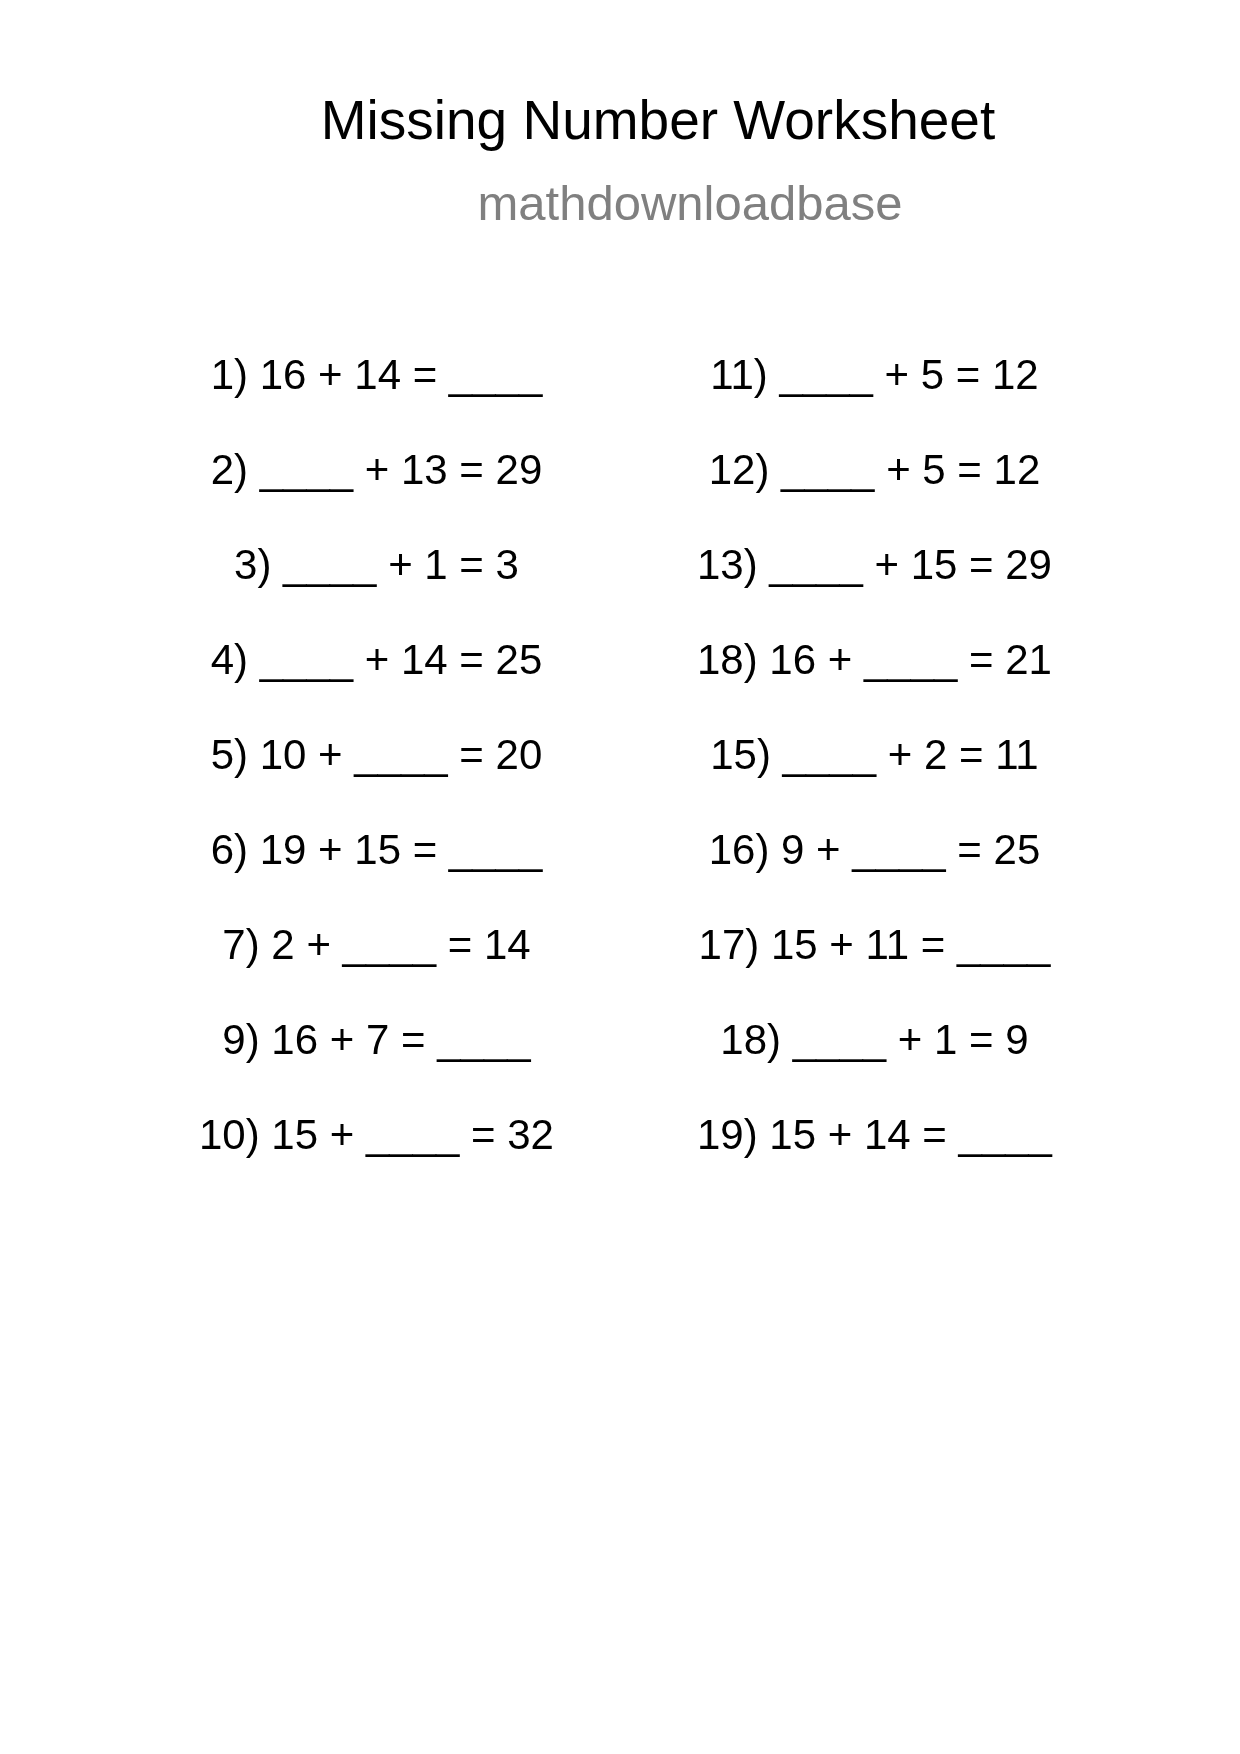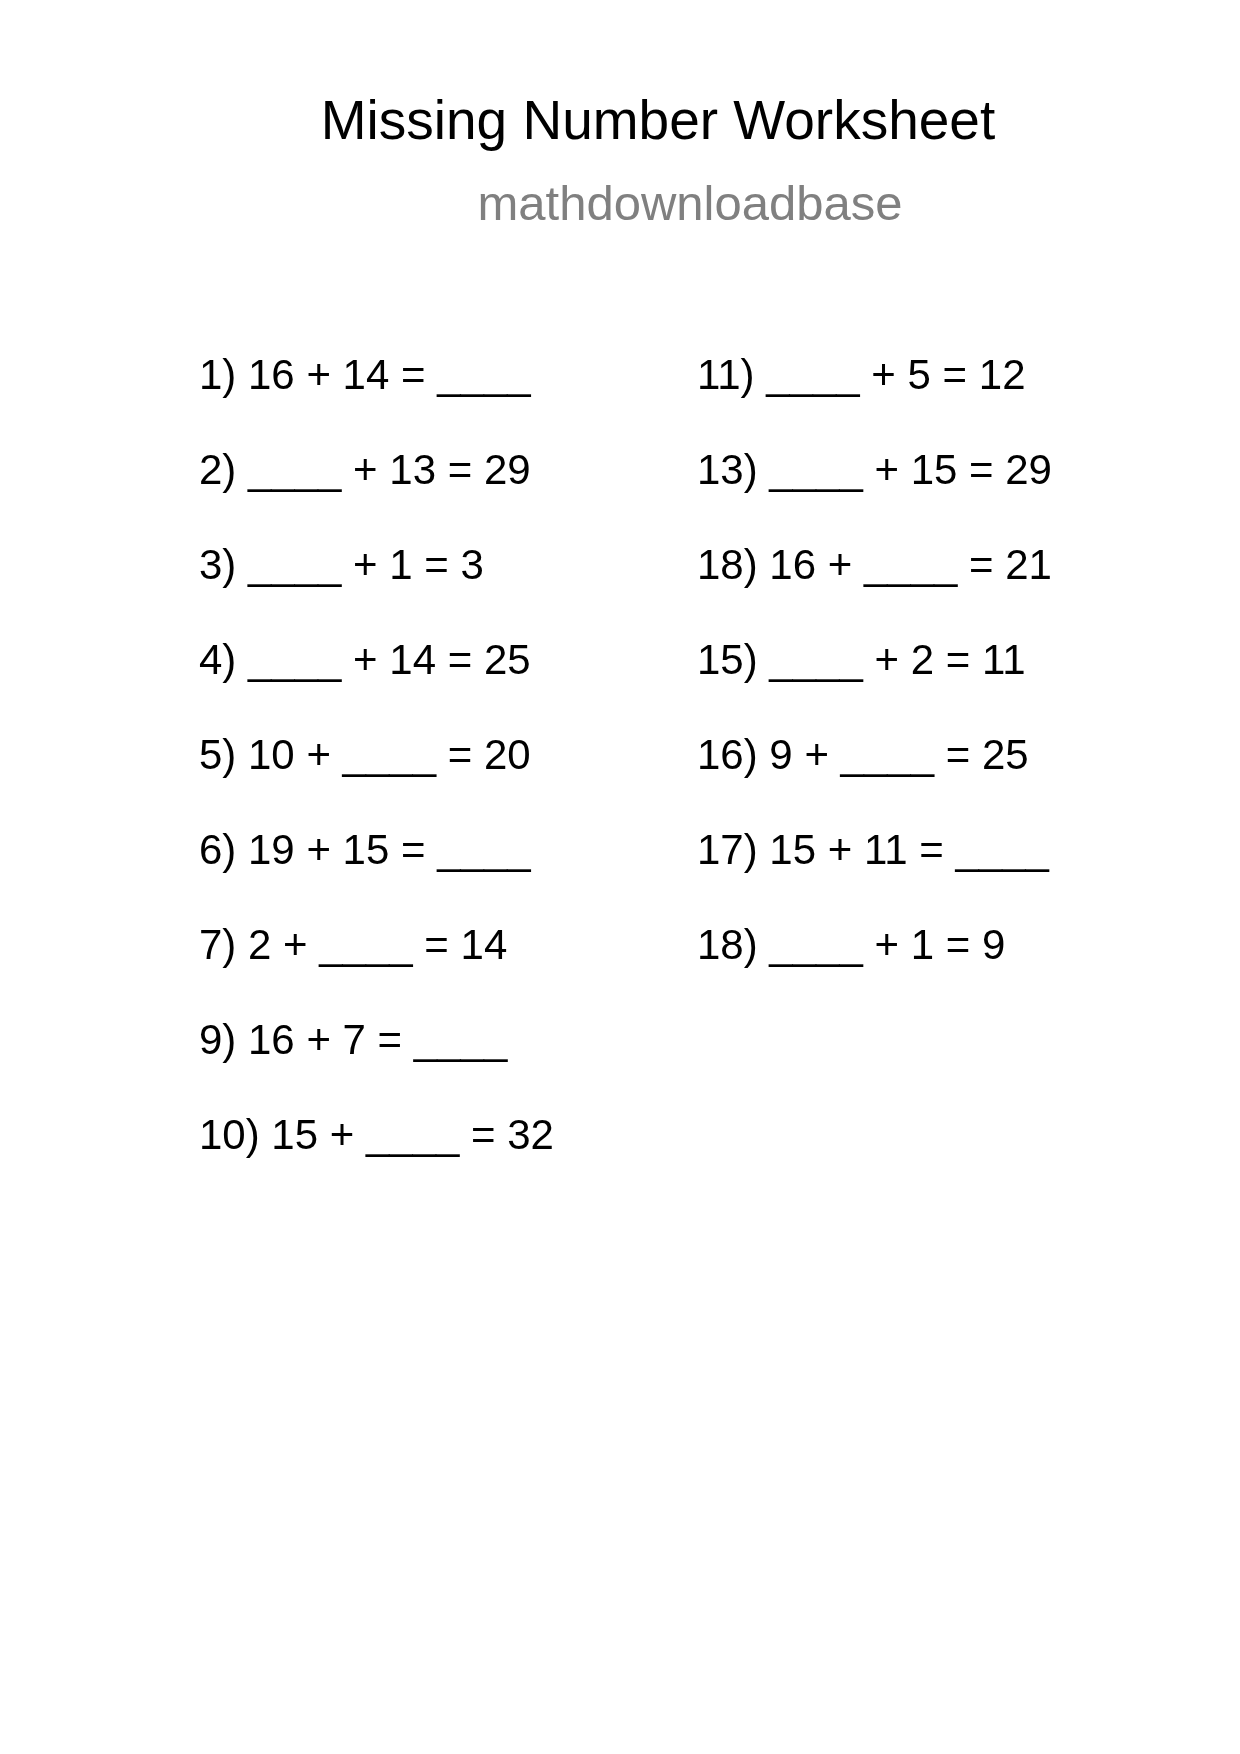--- a/index.html
+++ b/index.html
@@ -5,21 +5,21 @@
   html, body { margin: 0; padding: 0; background: #ffffff; }
   body { width: 1240px; height: 1754px; position: relative; overflow: hidden;
          font-family: "Liberation Sans", sans-serif; color: #000; }
   .title { position: absolute; top: 88px; left: 0; width: 1240px; padding-left: 76px; box-sizing: border-box;
            text-align: center; font-size: 55px; line-height: 64px; color: #000; }
   .subtitle { position: absolute; top: 180px; left: 0; width: 1240px; padding-left: 140px; box-sizing: border-box;
               text-align: center; font-size: 49px; line-height: 46px; color: #808080; }
   .col { position: absolute; top: 350px; }
   .col.left { left: 199px; }
   .col.right { left: 697px; }
-  .problem { height: 95px; font-size: 42px; line-height: 50px; white-space: pre; }
+  .problem { height: 95px; font-size: 42px; line-height: 50px; white-space: pre; text-align: center; }
 </style>
 </head>
 <body>
 
 <div>
   <div class="title">Missing Number Worksheet</div>
   <div class="subtitle">mathdownloadbase</div>
 
   <div class="col left">
     <div class="problem">1) 16 + 14 = ____</div>
@@ -28,20 +28,22 @@
     <div class="problem">4) ____ + 14 = 25</div>
     <div class="problem">5) 10 + ____ = 20</div>
     <div class="problem">6) 19 + 15 = ____</div>
     <div class="problem">7) 2 + ____ = 14</div>
     <div class="problem">9) 16 + 7 = ____</div>
     <div class="problem">10) 15 + ____ = 32</div>
   </div>
 
   <div class="col right">
     <div class="problem">11) ____ + 5 = 12</div>
+    <div class="problem">12) ____ + 5 = 12</div>
     <div class="problem">13) ____ + 15 = 29</div>
     <div class="problem">18) 16 + ____ = 21</div>
     <div class="problem">15) ____ + 2 = 11</div>
     <div class="problem">16) 9 + ____ = 25</div>
     <div class="problem">17) 15 + 11 = ____</div>
     <div class="problem">18) ____ + 1 = 9</div>
+    <div class="problem">19) 15 + 14 = ____</div>
   </div>
 </div>
 
 </body></html>

